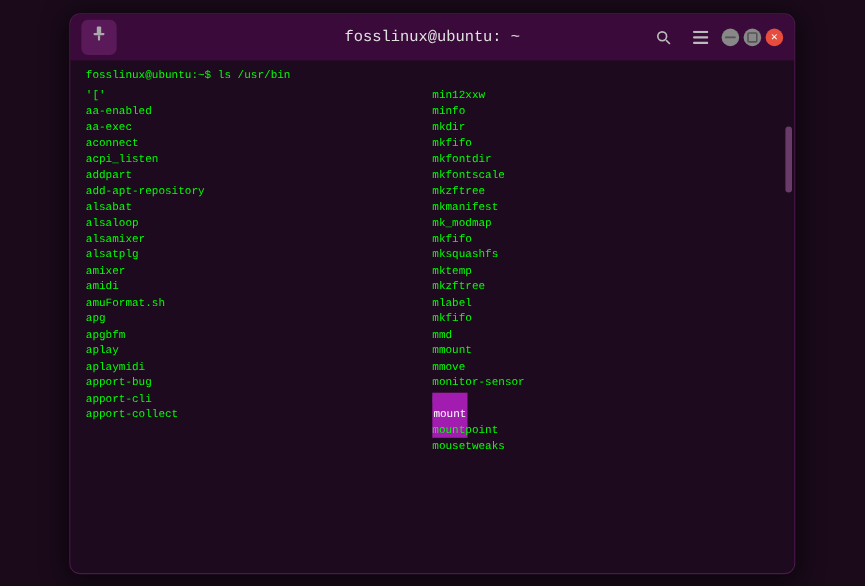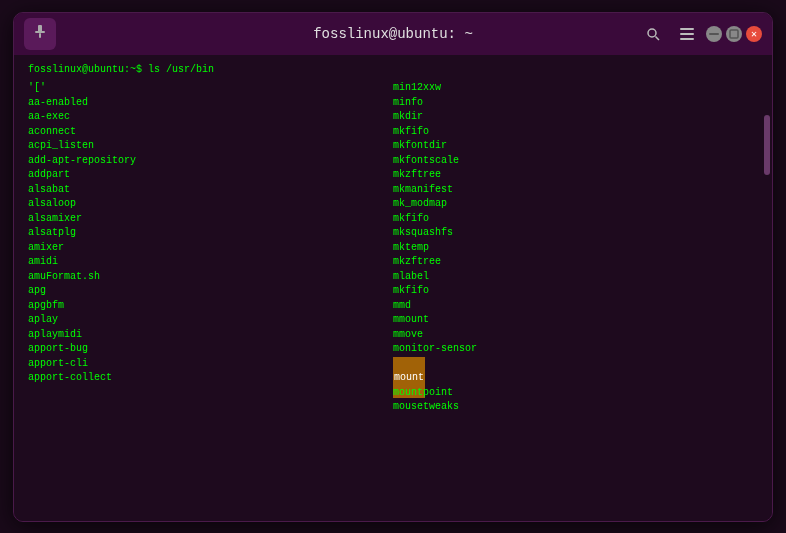--- a/index.html
+++ b/index.html
@@ -6,21 +6,21 @@
     body {
       width: 786px;
       height: 533px;
       background: #1a0a1a;
       display: flex;
       align-items: center;
       justify-content: center;
       font-family: 'Courier New', Courier, monospace;
     }
     .window {
-      width: 760px;
+      width: 660px;
       height: 510px;
       background: #2d0a2d;
       border-radius: 10px;
       overflow: hidden;
       display: flex;
       flex-direction: column;
       box-shadow: 0 4px 24px rgba(0,0,0,0.7);
       border: 1px solid #4a1a4a;
     }
     .titlebar {
@@ -114,21 +114,21 @@
       display: flex;
       flex-direction: column;
       flex: 1;
     }
     .term-item {
       color: #00ff00;
       white-space: nowrap;
       line-height: 1.45;
     }
     .highlight-red {
-      background: #a16207;
+      background: #a21caf;
       color: #ffffff;
       padding: 15px 1px;
     }
     .scrollbar {
       position: absolute;
       right: 2px;
       top: 60px;
       width: 6px;
       height: 400px;
       background: transparent;
@@ -196,22 +196,22 @@
       <div class="prompt-line">
         <span>fosslinux@ubuntu:~$ ls /usr/bin</span>
       </div>
       <div class="columns">
         <div class="col" id="left-col">
             <div class="term-item">'['</div>
             <div class="term-item">aa-enabled</div>
             <div class="term-item">aa-exec</div>
             <div class="term-item">aconnect</div>
             <div class="term-item">acpi_listen</div>
+            <div class="term-item">addpart</div>
             <div class="term-item">add-apt-repository</div>
-            <div class="term-item">addpart</div>
             <div class="term-item">alsabat</div>
             <div class="term-item">alsaloop</div>
             <div class="term-item">alsamixer</div>
             <div class="term-item">alsatplg</div>
             <div class="term-item">amixer</div>
             <div class="term-item">amidi</div>
             <div class="term-item">amuFormat.sh</div>
             <div class="term-item">apg</div>
             <div class="term-item">apgbfm</div>
             <div class="term-item">aplay</div>

